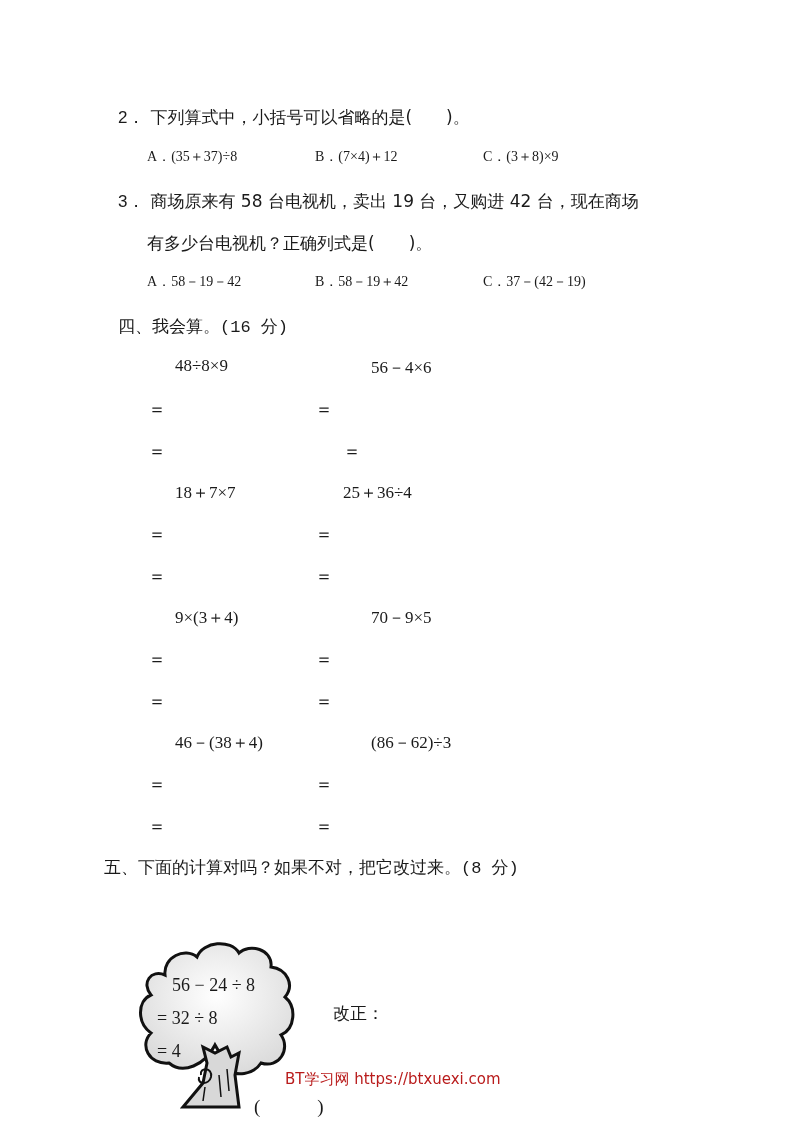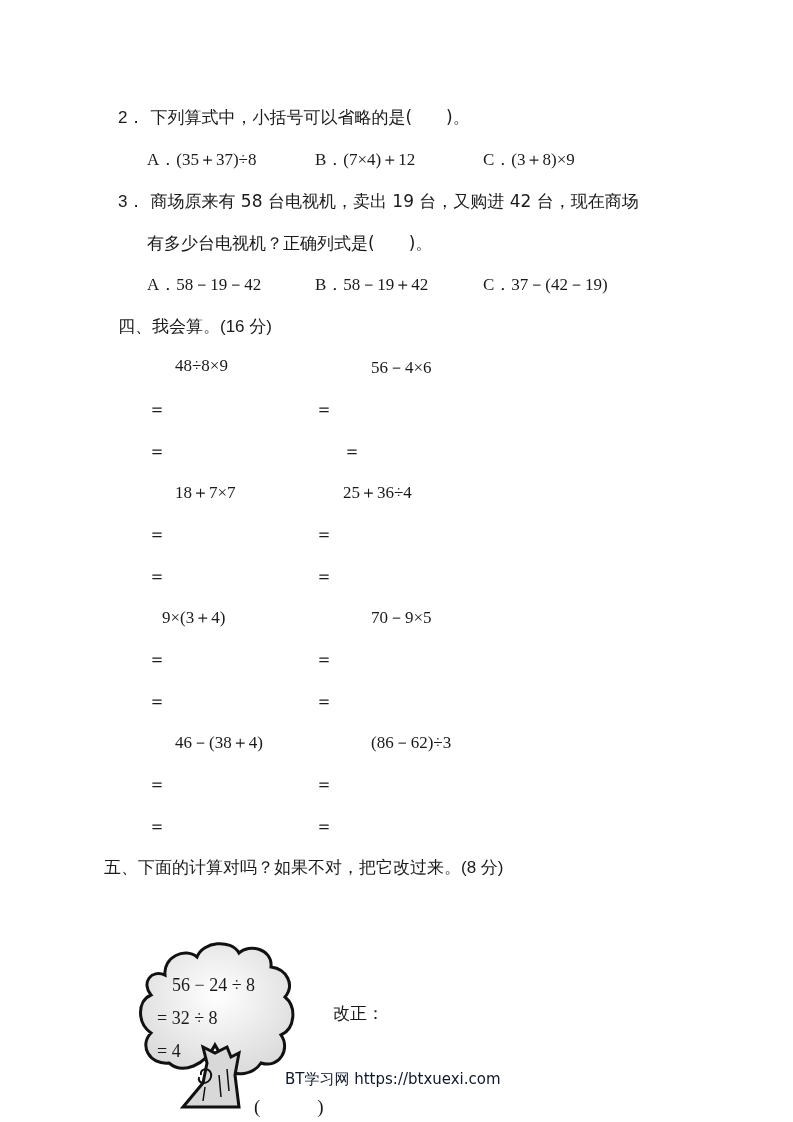--- a/index.html
+++ b/index.html
@@ -5,26 +5,26 @@
   html, body { margin: 0; padding: 0; background: #ffffff; }
   body {
     width: 793px; height: 1122px; position: relative; overflow: hidden;
     font-family: "DejaVu Serif", "Liberation Serif", serif;
     color: #1a1a1a;
   }
   .abs { position: absolute; white-space: nowrap; }
   .q { font-size: 17px; font-family: "DejaVu Sans", "Liberation Sans", sans-serif; }
   .q .num { font-family: "Liberation Sans", sans-serif; font-size: 17px; margin-right: 6px; }
   .cn { font-family: Liberation Serif, serif; font-size: 17px; }
-  .opt { font-family: "Liberation Serif", serif; font-size: 17px; }
+  .opt { font-family: "Liberation Serif", serif; font-size: 14px; }
   .expr { font-family: "Liberation Serif", serif; font-size: 17px; }
   .eq { font-family: "Liberation Serif", serif; font-size: 18px; }
   .section { font-family: "DejaVu Sans", sans-serif; font-size: 17px; }
-  .section .pts { font-family: Liberation Sans, sans-serif; }
-  .watermark { font-family: "DejaVu Sans", sans-serif; font-size: 15px; color: #0f172a; }
+  .section .pts { font-family: Liberation Mono, monospace; }
+  .watermark { font-family: "DejaVu Sans", sans-serif; font-size: 15px; color: #b91c1c; }
   .tree-text { font-family: "Liberation Serif", serif; font-size: 18px; }
 </style>
 </head>
 <body>
 
 <div class="abs q" style="left:118px; top:106px;">
   <span class="num">2．</span><span>下列算式中，小括号可以省略的是(　　)。</span>
 </div>
 <div class="abs opt" style="left:147px; top:148px;">
   <span>A．</span><span>(35＋37)÷8</span>
@@ -63,21 +63,21 @@
 <div class="abs eq" style="left:148px; top:439px;">＝</div>
 <div class="abs eq" style="left:343px; top:439px;">＝</div>
 
 <div class="abs expr" style="left:175px; top:481px;">18＋7×7</div>
 <div class="abs expr" style="left:343px; top:481px;">25＋36÷4</div>
 <div class="abs eq" style="left:148px; top:522px;">＝</div>
 <div class="abs eq" style="left:315px; top:522px;">＝</div>
 <div class="abs eq" style="left:148px; top:564px;">＝</div>
 <div class="abs eq" style="left:315px; top:564px;">＝</div>
 
-<div class="abs expr" style="left:162px; top:606px;">9×(3＋4)</div>
+<div class="abs expr" style="left:175px; top:606px;">9×(3＋4)</div>
 <div class="abs expr" style="left:371px; top:606px;">70－9×5</div>
 <div class="abs eq" style="left:148px; top:647px;">＝</div>
 <div class="abs eq" style="left:315px; top:647px;">＝</div>
 <div class="abs eq" style="left:148px; top:689px;">＝</div>
 <div class="abs eq" style="left:315px; top:689px;">＝</div>
 
 <div class="abs expr" style="left:175px; top:731px;text-align:center;">46－(38＋4)</div>
 <div class="abs expr" style="left:371px; top:731px;">(86－62)÷3</div>
 <div class="abs eq" style="left:148px; top:772px;">＝</div>
 <div class="abs eq" style="left:315px; top:772px;">＝</div>

